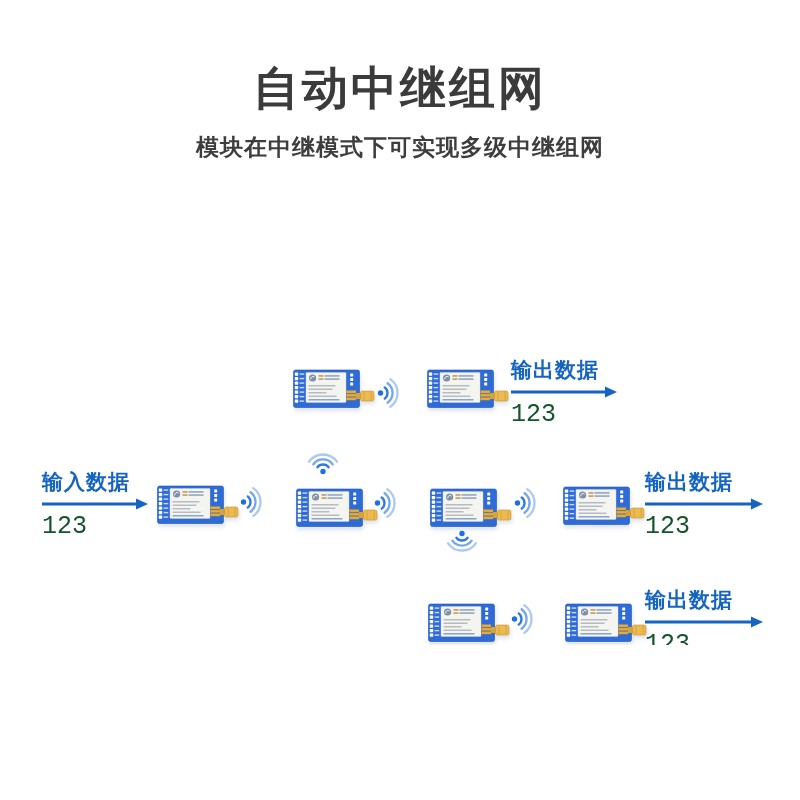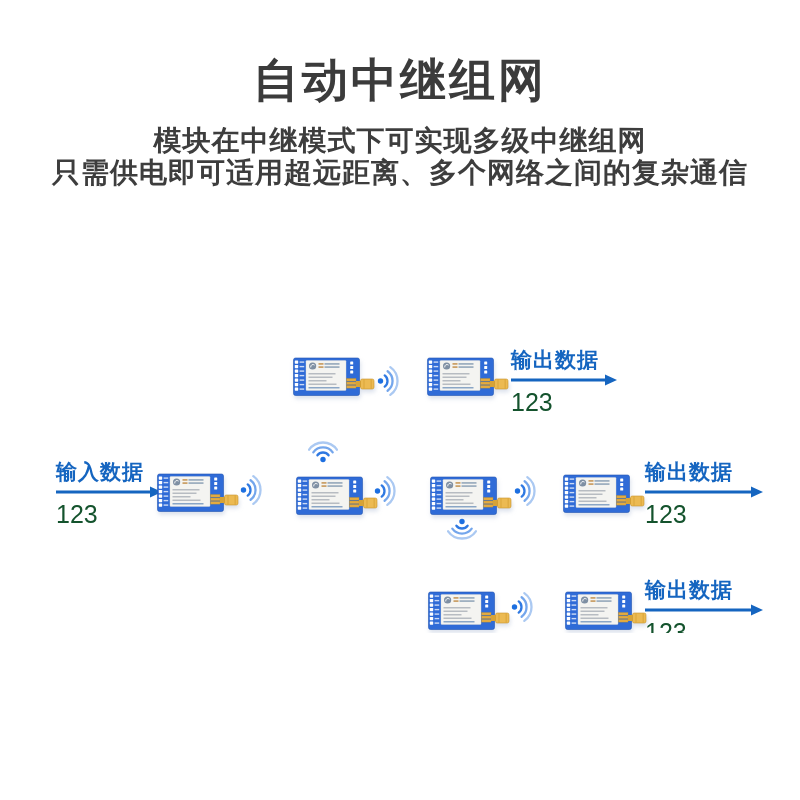--- a/index.html
+++ b/index.html
@@ -1,27 +1,28 @@
 <!DOCTYPE html>
 <html><head>
 <meta charset="utf-8">
 <style>
   html,body{margin:0;padding:0;background:#fff;}
   .canvas{
     position:relative;width:800px;height:633px;background:#ffffff;overflow:hidden;
-    font-family:Liberation Sans, sans-serif;
+    font-family:Liberation Mono, monospace;
+    margin-top:12px;
   }
   
   .page-title{
     position:absolute;left:0;top:55px;width:800px;text-align:center;
     font-size:46px;font-weight:800;color:#3b3b3b;letter-spacing:3px;line-height:1.1;
   }
   .subtitle{
     position:absolute;left:0;width:800px;text-align:center;
-    font-size:28px;font-weight:700;color:#3d3d3d;line-height:1.2;letter-spacing:1px;
+    font-size:23px;font-weight:700;color:#3d3d3d;line-height:1.2;letter-spacing:1px;
   }
   .subtitle.l1{top:124px;}
   .subtitle.l2{top:156px;}
   
   .module{position:absolute;width:88px;height:40px;filter:drop-shadow(1px 3px 2px rgba(110,135,180,.25));}
   .wifi{position:absolute;width:26px;height:36px;}
   .wifi.up{transform:rotate(-90deg);}
   .wifi.down{transform:rotate(90deg);}
   
   .dlabel{position:absolute;text-align:left;}
@@ -98,42 +99,41 @@
       <path d="M 11.6 8.3 A 12 12 0 0 1 11.6 27.7" fill="none" stroke="#74a6ec" stroke-width="2.3" stroke-linecap="round"></path>
       <path d="M 14.3 4.1 A 17 17 0 0 1 14.3 31.9" fill="none" stroke="#abc9f2" stroke-width="2.3" stroke-linecap="round"></path>
     </symbol>
   </defs>
 </svg>
 
 <div class="canvas">
 
   <div class="page-title">自动中继组网</div>
   <div class="subtitle l1">模块在中继模式下可实现多级中继组网</div>
-  <div class="subtitle l2">只需供电即可适用超远距离、多个网络之间的复杂通信</div>
 
   <svg class="module" style="left:293px;top:357px">
       <use href="#sym-module"></use>
     </svg>
   <svg class="wifi" style="left:376px;top:363px">
       <use href="#sym-wifi"></use>
     </svg>
   <svg class="module" style="left:427px;top:357px">
       <use href="#sym-module"></use>
     </svg>
 
   <div class="dlabel w106" style="left:511px;top:349px">
     <div class="dl-text">输出数据</div>
     <svg class="dl-arrow" width="106" height="14" viewBox="0 0 106 14">
       <line x1="0" y1="7" x2="94" y2="7" stroke="#1565c0" stroke-width="3"></line>
       <polygon points="94,1.5 106,7 94,12.5" fill="#1565c0"></polygon>
     </svg>
     <div class="dl-value">123</div>
   </div>
 
-  <div class="dlabel w106" style="left:56px;top:461px">
+  <div class="dlabel w106" style="left:42px;top:461px">
     <div class="dl-text">输入数据</div>
     <svg class="dl-arrow" width="106" height="14" viewBox="0 0 106 14">
       <line x1="0" y1="7" x2="94" y2="7" stroke="#1565c0" stroke-width="3"></line>
       <polygon points="94,1.5 106,7 94,12.5" fill="#1565c0"></polygon>
     </svg>
     <div class="dl-value">123</div>
   </div>
 
   <svg class="module" style="left:157px;top:473px">
       <use href="#sym-module"></use>

